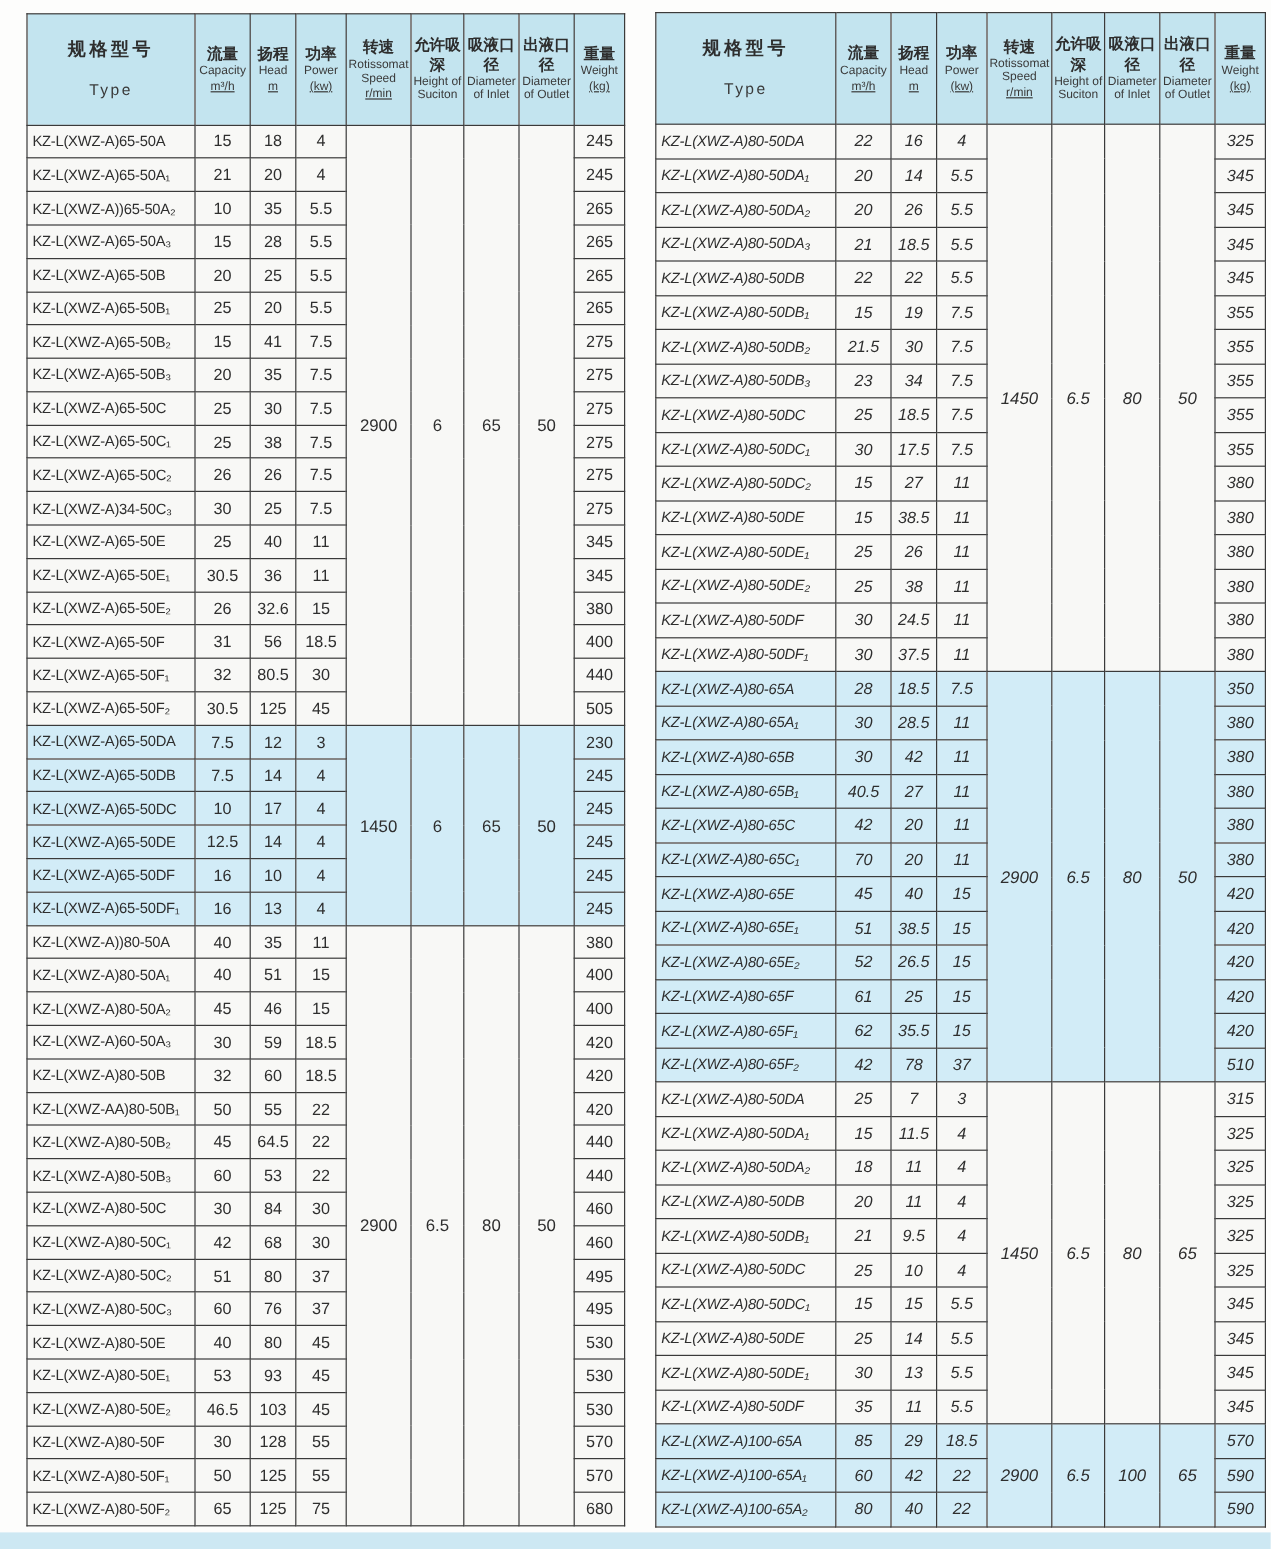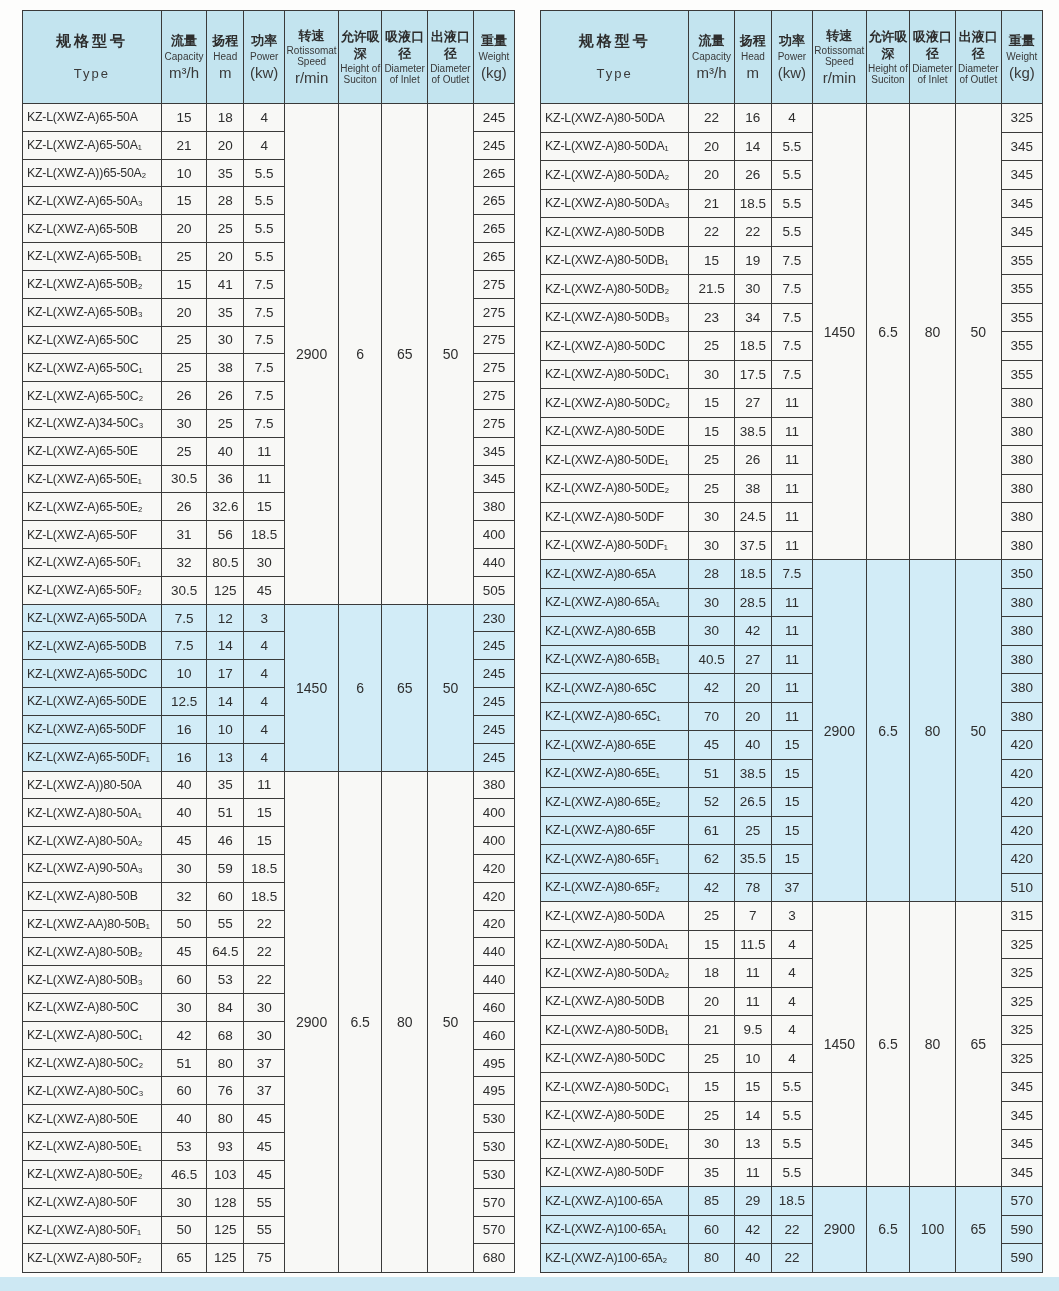--- a/index.html
+++ b/index.html
@@ -7,21 +7,22 @@
     width:1059px;height:1291px;
     background:#fdfdfc;
     font-family:"Liberation Sans", sans-serif;
     color:#333;
     position:relative;
     overflow:hidden;
   }
   .tables-wrap{
     display:flex;
     gap:25px;
-    padding:10px 16px 0 22px;
+    padding:10px 4px 0 22px;
+    align-items:center;
   }
   table{
     border-collapse:collapse;
     table-layout:fixed;
     background:#f8f8f6;
   }
   th,td{
     border:1px solid #3a3a3a;
     text-align:center;
     vertical-align:middle;
@@ -29,35 +30,35 @@
     overflow:hidden;
   }
   thead th{
     height:92px;
     background:#c3e4ef;
     font-weight:normal;
     padding:0 1px;
   }
   th .zh{font-size:13px;font-weight:bold;color:#2e2e2e;line-height:1.25;}
   th .en{font-size:10px;line-height:1.1;color:#3a3a3a;margin-top:1px;}
-  th .unit{font-size:15px;color:#3a3a3a;margin-top:2px;}
+  th .unit{font-size:10px;color:#3a3a3a;margin-top:2px;text-decoration:underline;}
   th.h-type .zh{font-size:15px;letter-spacing:3px;}
   th.h-type .en{font-size:13px;letter-spacing:2px;margin-top:16px;}
   tbody td{background:#f8f8f6;font-size:13.5px;color:#2e2e2e;}
   tbody tr.shaded td{background:#d2ecf7;}
   td.c-type{
     text-align:left;
     padding-left:4px;
     font-size:12.3px;
     letter-spacing:-0.2px;
     white-space:nowrap;
   }
   td.c-merged{font-size:14px;}
   #table-0 tbody tr{height:27.8px;}
-  #table-1 tbody tr{height:28.5px;}
+  #table-1 tbody tr{height:28.5px;font-style:italic;}
   .bottom-band{
     position:absolute;
     left:0;bottom:0;
     width:100%;height:14px;
     background:#cde8f3;
   }
 </style>
 </head>
 <body>
 
@@ -316,21 +317,21 @@
           <td>400</td>
         </tr>
         <tr>
           <td class="c-type">KZ-L(XWZ-A)80-50A₂</td>
           <td>45</td>
           <td>46</td>
           <td>15</td>
           <td>400</td>
         </tr>
         <tr>
-          <td class="c-type">KZ-L(XWZ-A)90-50A₃</td>
+          <td class="c-type">KZ-L(XWZ-A)60-50A₃</td>
           <td>30</td>
           <td>59</td>
           <td>18.5</td>
           <td>420</td>
         </tr>
         <tr>
           <td class="c-type">KZ-L(XWZ-A)80-50B</td>
           <td>32</td>
           <td>60</td>
           <td>18.5</td>

